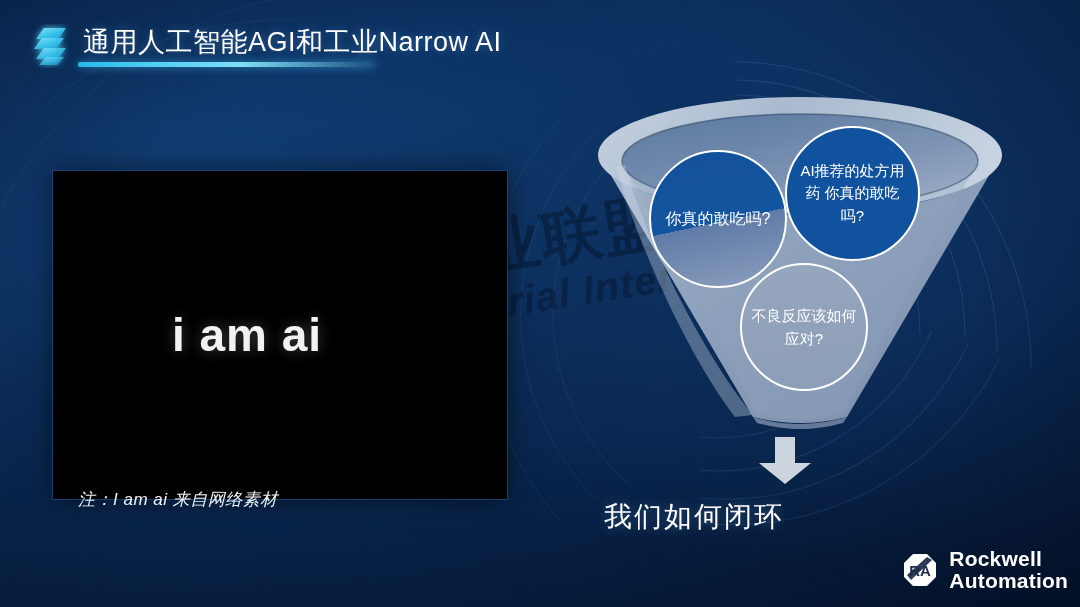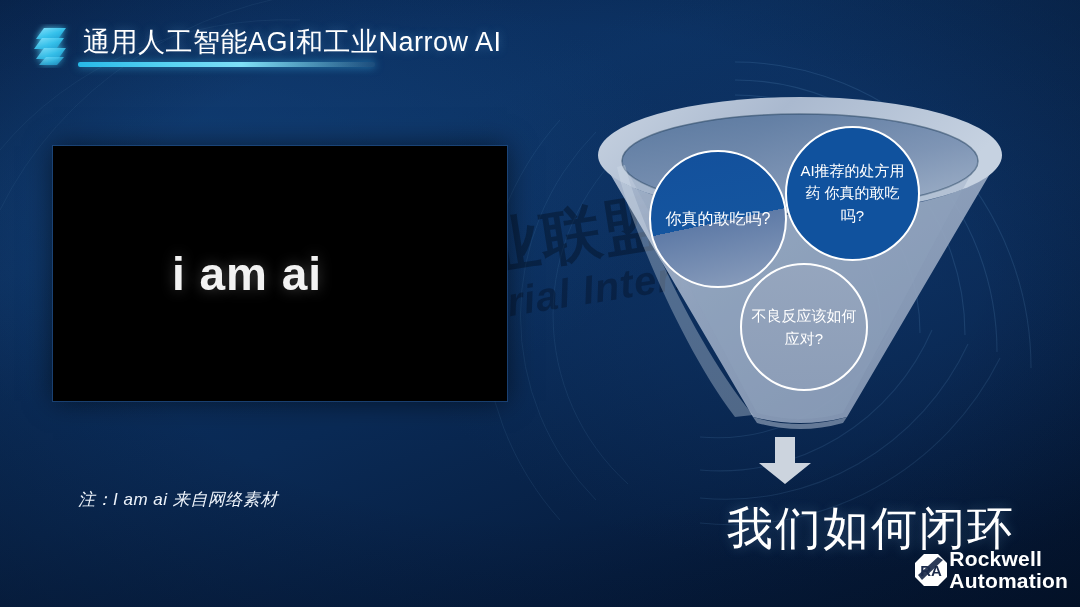--- a/index.html
+++ b/index.html
@@ -90,23 +90,23 @@
     height: 5px;
     border-radius: 2px;
     background: linear-gradient(90deg, #27b9e8 0%, #58d2f2 30%, #7fe0f7 55%, rgba(110,210,240,0.15) 100%);
     box-shadow: 0 0 8px rgba(60,190,240,0.6);
   }
 
   
   .media-frame {
     position: absolute;
     left: 53px;
-    top: 146px;
+    top: 171px;
     width: 454px;
-    height: 255px;
+    height: 328px;
     background: #000000;
     box-shadow: 0 0 0 1px rgba(40,90,150,0.55), 0 0 26px rgba(0,0,0,0.55);
     overflow: hidden;
     text-align: right;
   }
   .media-text {
     position: absolute;
     left: 0;
     top: 0;
     width: 100%;
@@ -190,38 +190,38 @@
   
   .down-arrow {
     position: absolute;
     left: 757px;
     top: 437px;
     width: 56px;
     height: 48px;
   }
   .conclusion {
     position: absolute;
-    left: 585px;
+    left: 604px;
     top: 498px;
     width: 430px;
-    text-align: right;
-    font-size: 46px;
+    text-align: left;
+    font-size: 28px;
     color: #ffffff;
     letter-spacing: 2px;
     text-shadow: 0 0 12px rgba(150,210,255,0.3);
   }
 
   
   .logo {
     position: absolute;
     right: 12px;
     bottom: 14px;
     display: flex;
     align-items: center;
-    gap: 1px;
+    gap: 12px;
   }
   .logo-mark { width: 34px; height: 34px; }
   .logo-text {
     color: #ffffff;
     font-size: 21px;
     font-weight: bold;
     line-height: 1.08;
     letter-spacing: 0.2px;
   }
 </style>

